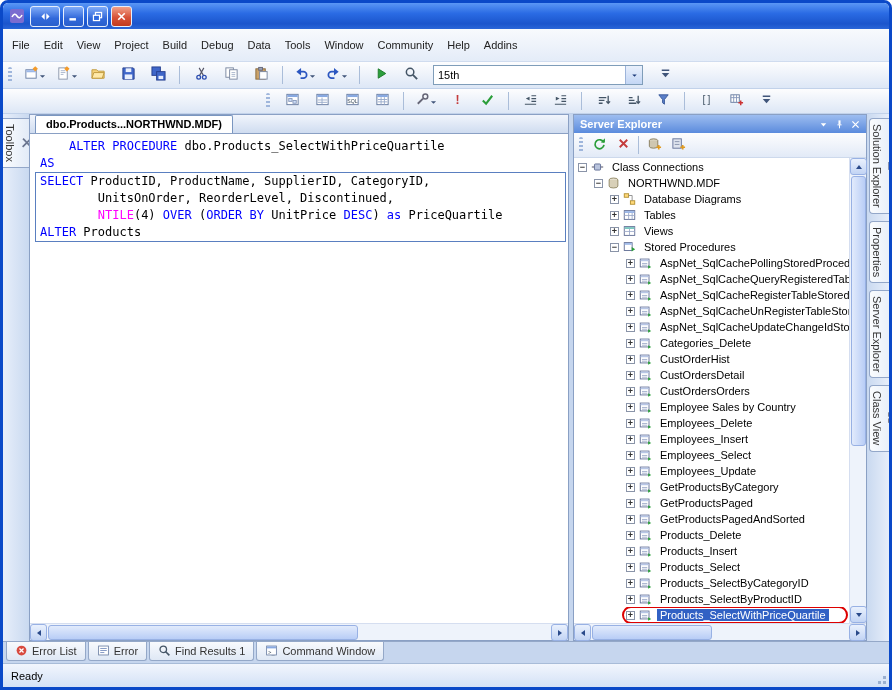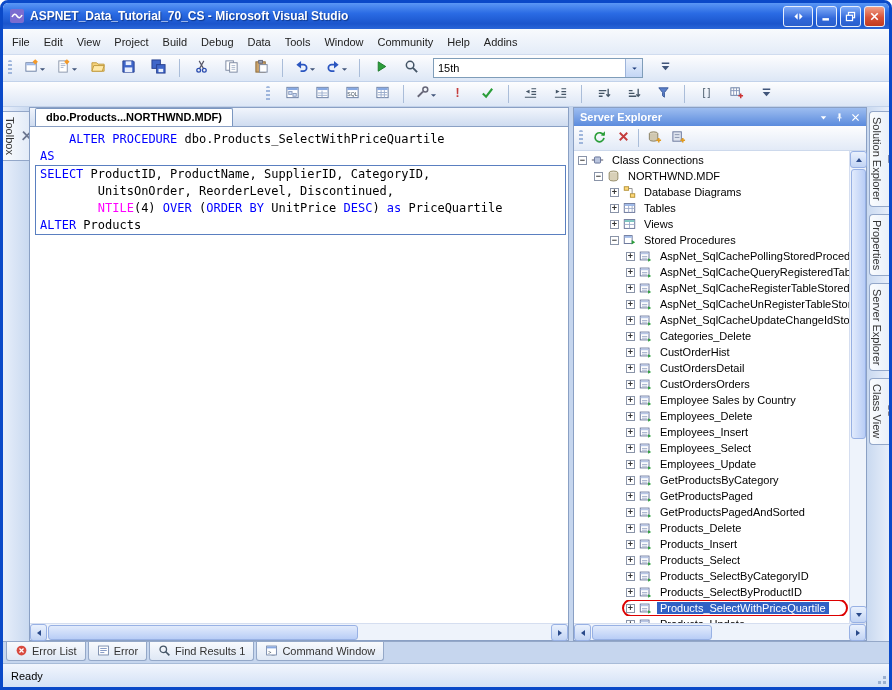--- a/index.html
+++ b/index.html
@@ -11,21 +11,21 @@
   .title-icon { width:16px; height:16px; flex:none; margin-right:5px; }
   .title-icon svg { width:16px; height:16px; }
   .title-text { color:#fff; font-size:12px; font-weight:bold; text-shadow:1px 1px 1px rgba(0,30,90,.6); white-space:nowrap; overflow:hidden; flex:1; }
   .win-buttons { display:flex; gap:3px; align-items:center; }
   .winbtn { width:21px; height:21px; border:1px solid #e6eefc; border-radius:3px; background:linear-gradient(#7fabf8,#3168da 60%,#2a5fcc); display:flex; align-items:center; justify-content:center; padding:0; cursor:default; }
   .winbtn.wide { width:30px; }
   .winbtn.close { background:linear-gradient(#f2a188,#d75238 55%,#c13a1f); }
   .winbtn svg { width:13px; height:13px; }
 
   
-  .menubar { height:26px; flex:none; background:linear-gradient(#f8fafd,#e4ecf8); display:flex; align-items:center; font-size:11px; border-bottom:1px solid #d0dcef; padding-left:2px; }
+  .menubar { height:33px; flex:none; background:linear-gradient(#f8fafd,#e4ecf8); display:flex; align-items:center; font-size:11px; border-bottom:1px solid #d0dcef; padding-left:2px; }
   .menu-item { padding:3px 7px; color:#222; }
   .toolbar { flex:none; display:flex; align-items:center; padding-left:3px; background:linear-gradient(#fdfdfe,#dde7f6); border-bottom:1px solid #c2d2ea;gap:6px; }
   .tb1 { height:27px; }
   .tb2 { height:25px; }
   .tb-grip { width:4px; height:16px; margin:0 4px 0 2px; background:repeating-linear-gradient(180deg,#9fb6dc 0 2px,transparent 2px 4px); border-radius:2px; flex:none; }
   .tb-sep { width:1px; height:18px; background:#aabdd9; margin:0 3px; flex:none; }
   .tb-spacer { flex:none; height:1px; }
   .tb-btn { height:22px; min-width:24px; border:1px solid transparent; background:transparent; display:flex; align-items:center; justify-content:center; padding:0 1px; flex:none; }
   .tb-btn svg { width:15px; height:15px; }
   .tb-btn .dd svg { width:7px; height:7px; }
@@ -89,21 +89,20 @@
 </head>
 <body>
 
 <div class="window">
 
   <div class="titlebar">
     <span class="title-icon"><svg viewBox="0 0 16 16">
           <rect x="1" y="1" width="14" height="14" rx="2" fill="#7b6cd0"></rect>
           <path d="M3 9 q2.5 -5 5 -1 q2.5 4 5 -1" stroke="#fff" stroke-width="1.6" fill="none"></path>
         </svg></span>
-    <span class="title-text">ASPNET_Data_Tutorial_70_CS - Microsoft Visual Studio</span>
     <div class="win-buttons">
         <button class="winbtn wide">
           <svg viewBox="0 0 16 16">
             <path d="M7 4 L3 8 l4 4 z" fill="#fff"></path>
             <path d="M9 4 l4 4 -4 4 z" fill="#fff"></path>
           </svg>
         </button>
         <button class="winbtn">
           <svg viewBox="0 0 16 16">
             <rect x="3" y="10" width="8" height="3" fill="#fff"></rect>

